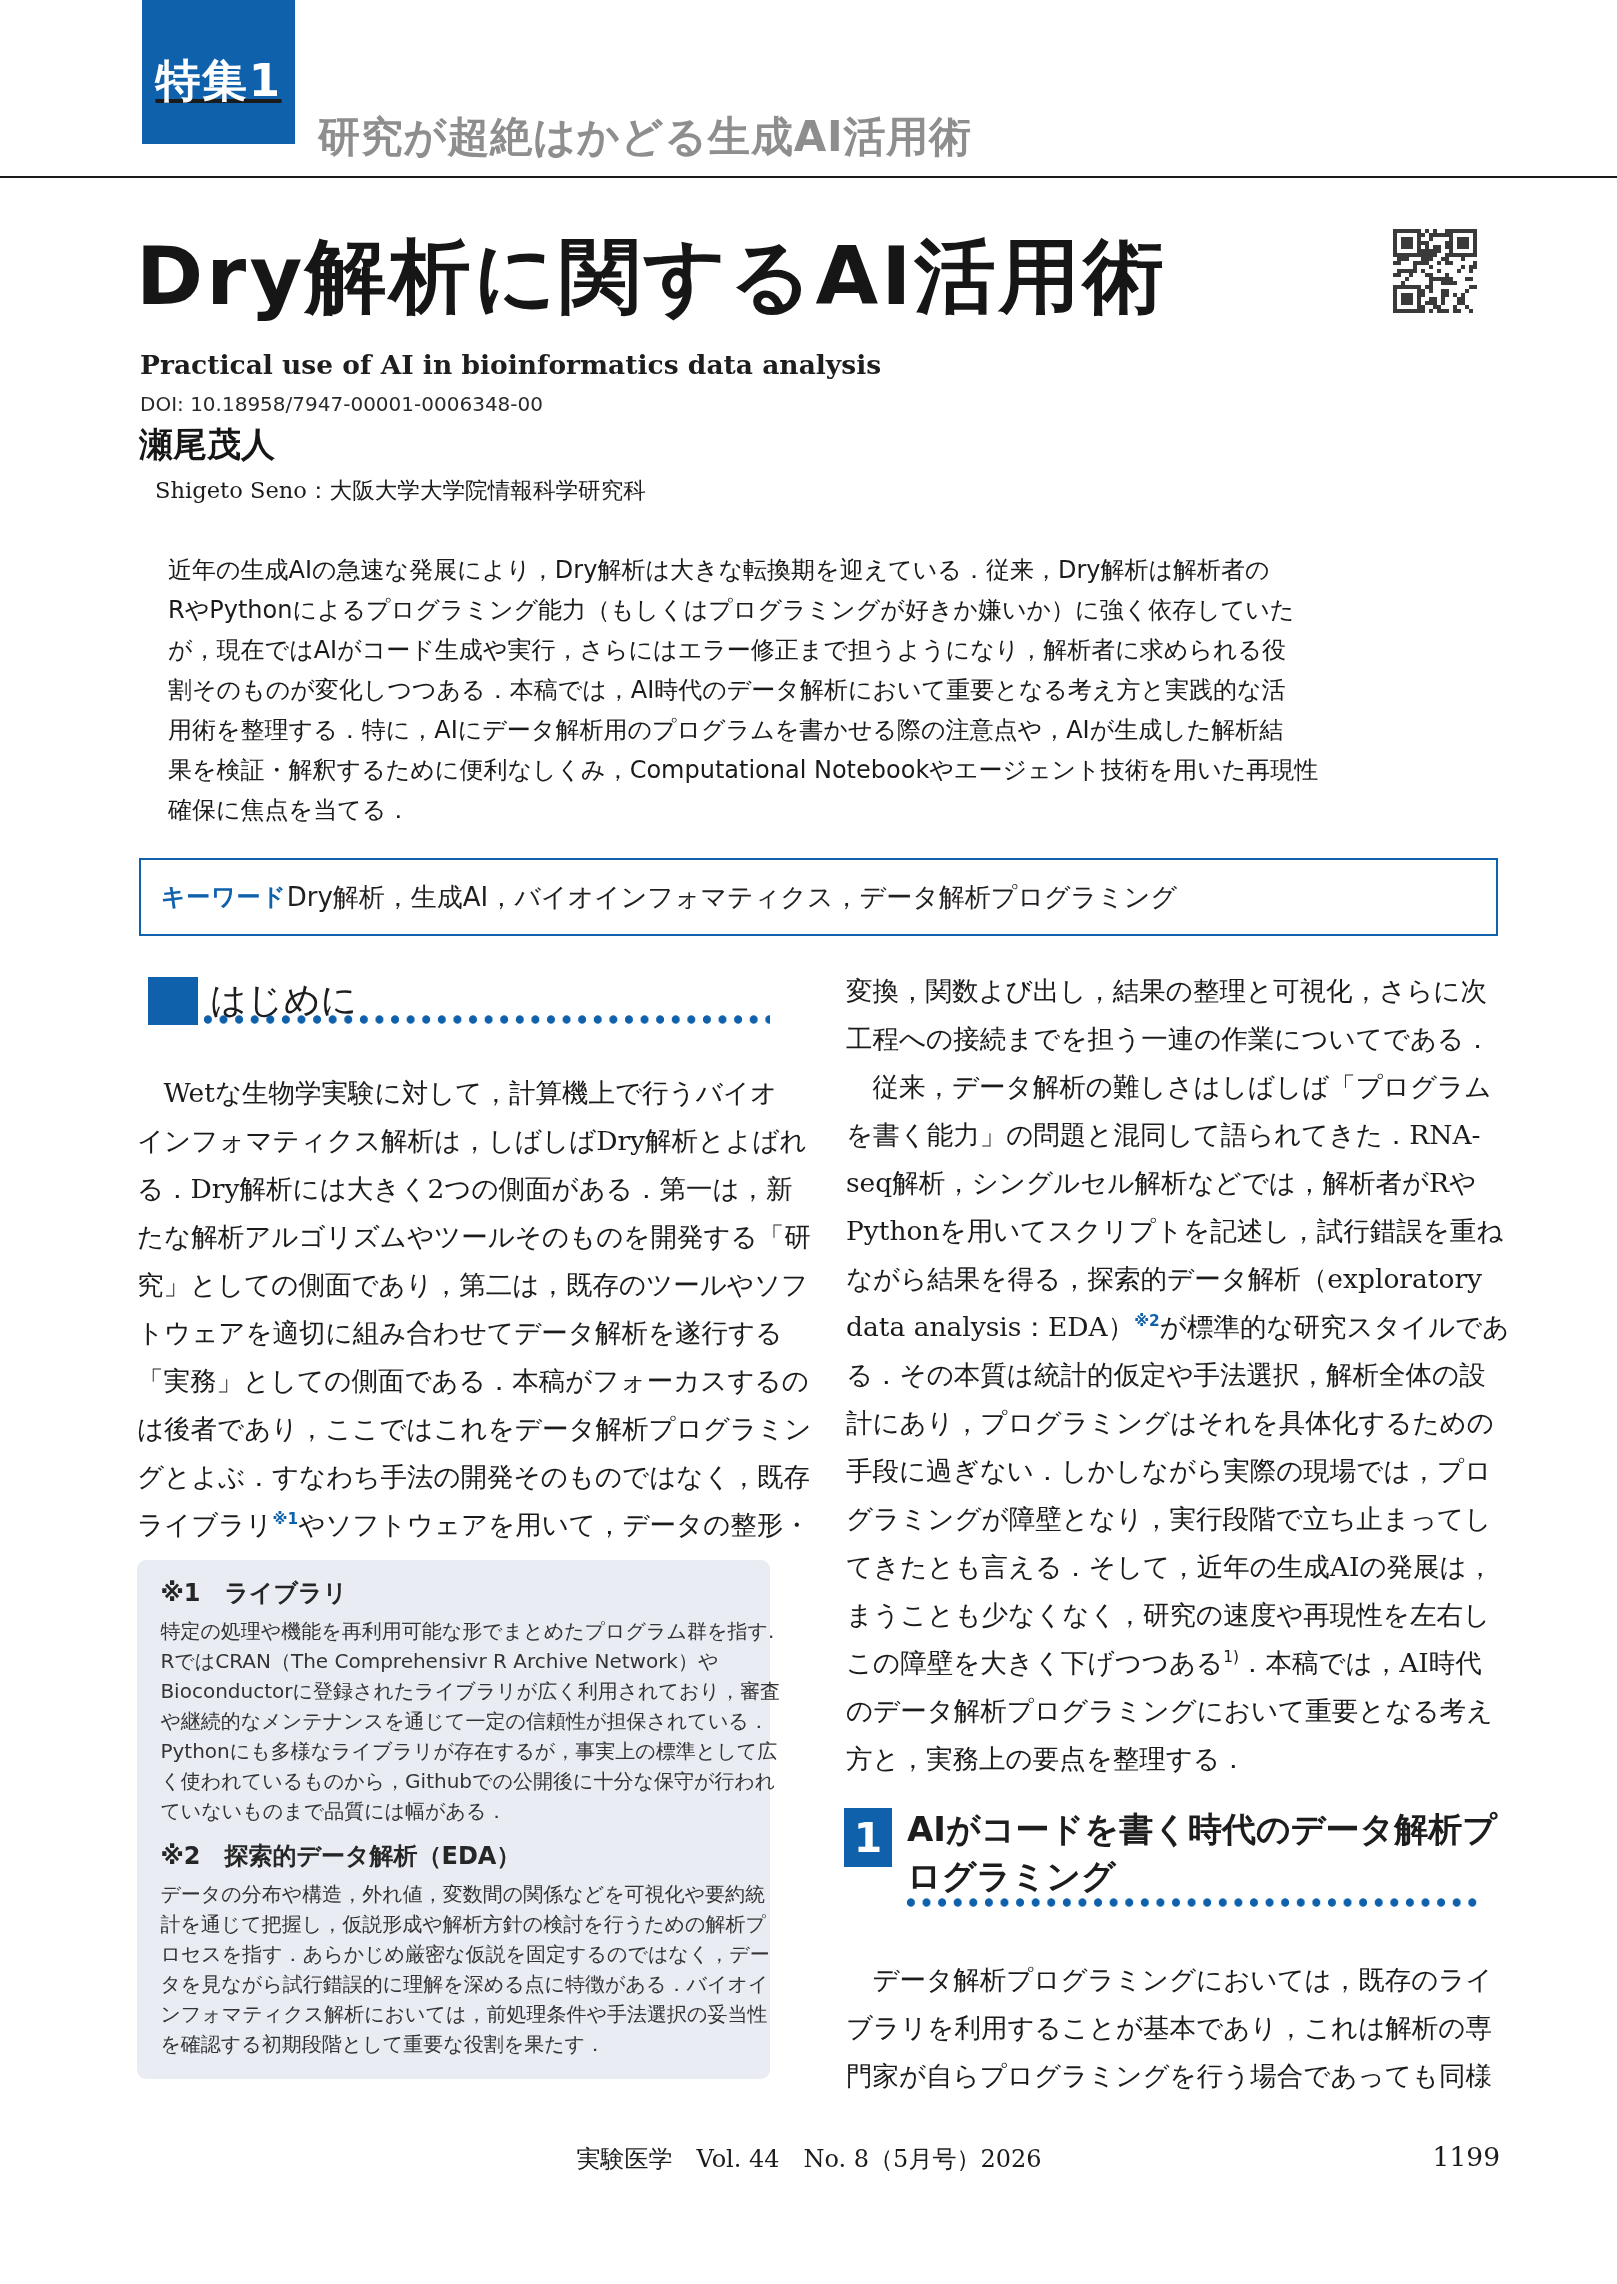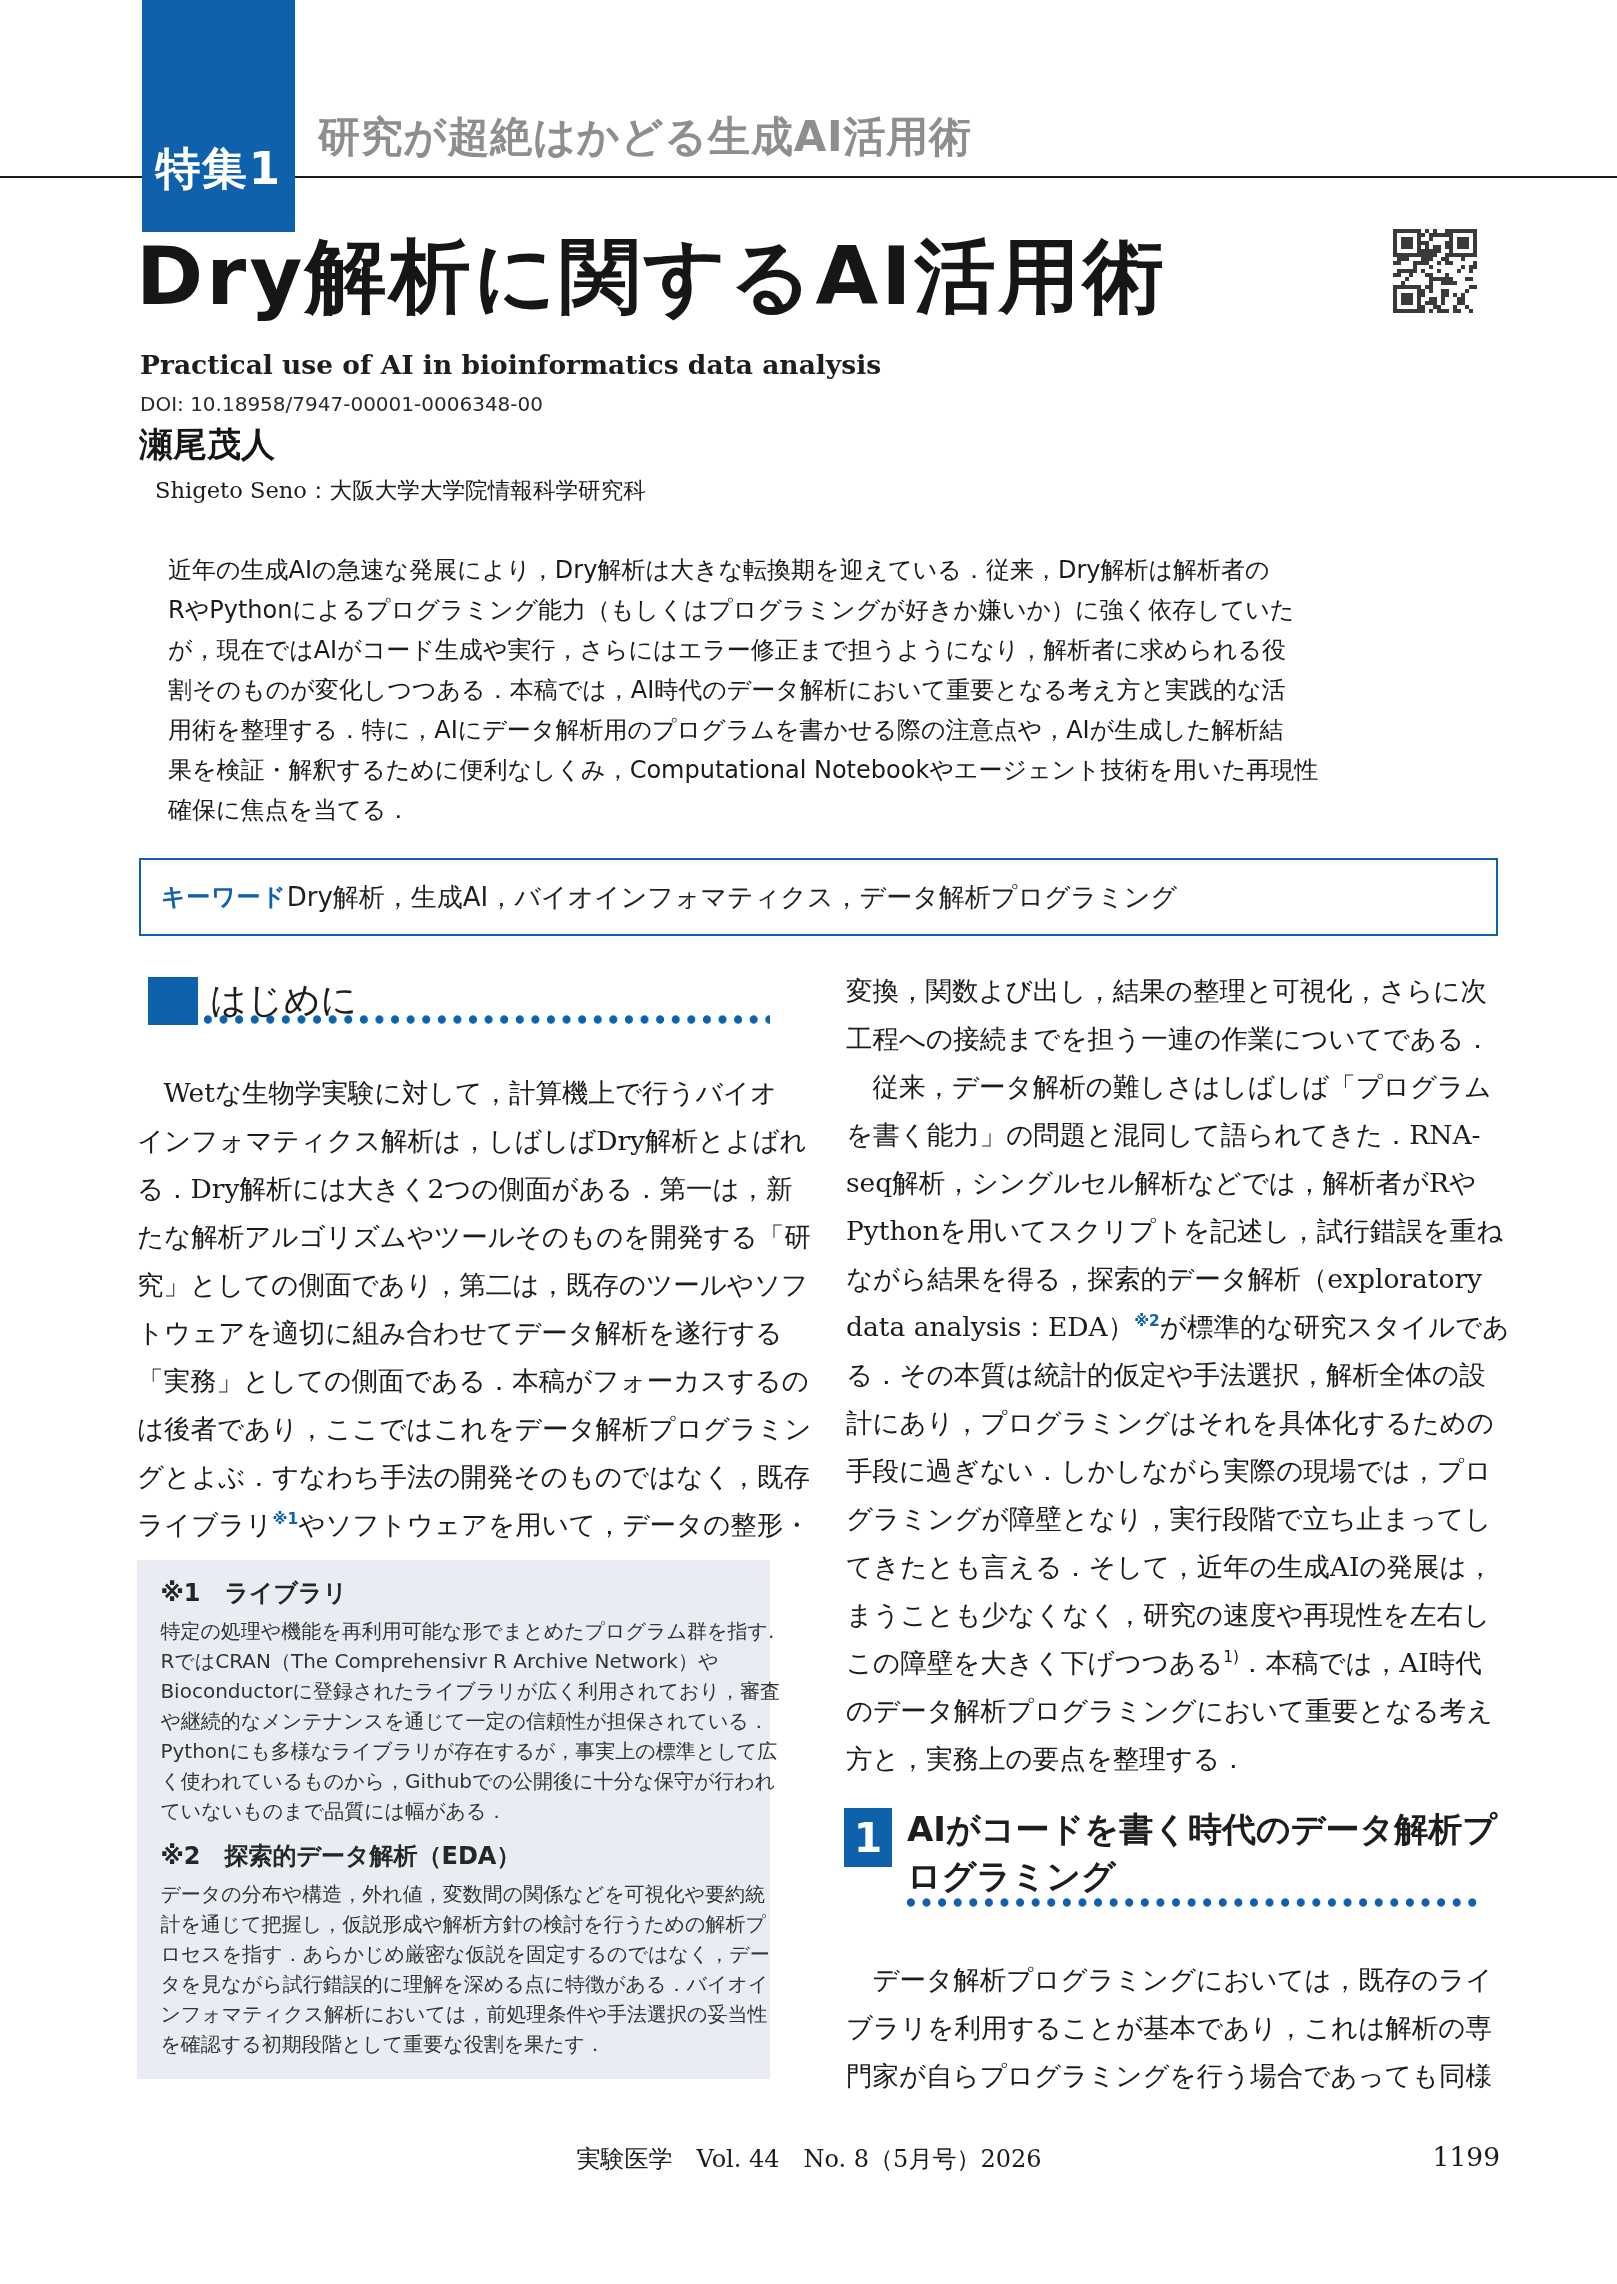--- a/index.html
+++ b/index.html
@@ -2,22 +2,22 @@
 <html style="font-size:12.5px"><head>
 <meta charset="utf-8">
 <style>
   :root{ --blue:#1061ac; --ink:#1b1b1b; --gray:#8e8e8e; --fnbg:#e9edf3; }
   html,body{ margin:0; padding:0; background:#fff; }
   .page{ position:relative; width:1618px; height:2284px; background:#fff; overflow:hidden;
          color:var(--ink); font-family:"DejaVu Sans","Liberation Sans",sans-serif; }
 
   
   .header-rule{ position:absolute; left:0; top:176px; width:1618px; height:2.3px; background:#1a1a1a; }
-  .feature-box{ position:absolute; left:142px; top:0; width:153px; height:232px; background:var(--blue);
-                display:flex; align-items:flex-end; justify-content:center; box-sizing:border-box; padding-bottom:33px; }
+  .feature-box{ position:absolute; left:142px; top:0; width:153px; height:144px; background:var(--blue);
+                display:flex; align-items:flex-end; justify-content:center; box-sizing:border-box; padding-bottom:33px;text-decoration:underline; }
   .feature-label{ color:#fff; font-weight:bold; font-size:45px; letter-spacing:1.6px; }
   .feature-title{ position:absolute; left:318px; top:109px; font-size:42px; font-weight:bold; color:var(--gray); letter-spacing:0.8px; }
 
   
   .article-title{ position:absolute; left:136px; top:223px; font-size:81px; font-weight:bold; color:#161616; letter-spacing:3.1px; }
   .article-subtitle{ position:absolute; left:140px; top:349px; font-family:"DejaVu Serif","Liberation Serif",serif;
                      font-weight:bold; font-size:26.5px; color:#1e1e1e; }
   .article-doi{ position:absolute; left:140px; top:392px; font-size:20px; color:#2a2a2a; }
   .author-name{ position:absolute; left:139px; top:422px; font-size:34px; font-weight:bold; color:#161616; }
   .author-affil{ position:absolute; left:139px; top:475px; font-family:"DejaVu Serif","Liberation Serif",serif; font-size:22.6px;margin-left:16px; }
@@ -48,21 +48,21 @@
          background-size:15.6px 8.6px; background-repeat:repeat-x; }
   .dots-1{ left:204px; top:1015px; width:566px; }
   .sec1-badge{ position:absolute; left:844px; top:1808px; width:48px; height:59px; background:var(--blue);
                color:#fff; font-weight:bold; font-size:41px; display:flex; align-items:center; justify-content:center; }
   .sec1-title{ position:absolute; left:907px; top:1806px; width:592px; font-size:34px; font-weight:bold;
                color:#1d1d1d; line-height:47px; }
   .dots-2{ left:907px; top:1898px; width:574px; }
 
   
   .fn-box{ position:absolute; left:137px; top:1560px; width:633px; box-sizing:border-box;
-           background:var(--fnbg); padding:18.7px 23.4px 20px 23.4px; font-family:"DejaVu Sans","Liberation Sans",sans-serif; }
+           background:var(--fnbg); padding:18.7px 23.4px 20px 23.4px; font-family:"DejaVu Sans","Liberation Sans",sans-serif;border-radius:9px; }
   .fn-head{ font-size:24px; font-weight:bold; color:#262626; height:28px; line-height:28px; margin-bottom:9.4px; }
   .fn-head.second{ margin-top:15.6px; }
   .fn-text .line{ height:30px; line-height:30px; font-size:20px; color:#333; white-space:pre; }
 
   
   .footer-journal{ position:absolute; left:0; top:2143px; width:1618px; text-align:center;
                    font-family:"DejaVu Serif","Liberation Serif",serif; font-size:24px; color:#1b1b1b; }
   .footer-page{ position:absolute; right:118px; top:2141px; font-family:"DejaVu Serif","Liberation Serif",serif;
                 font-size:26.5px; color:#1b1b1b; }
 </style>

